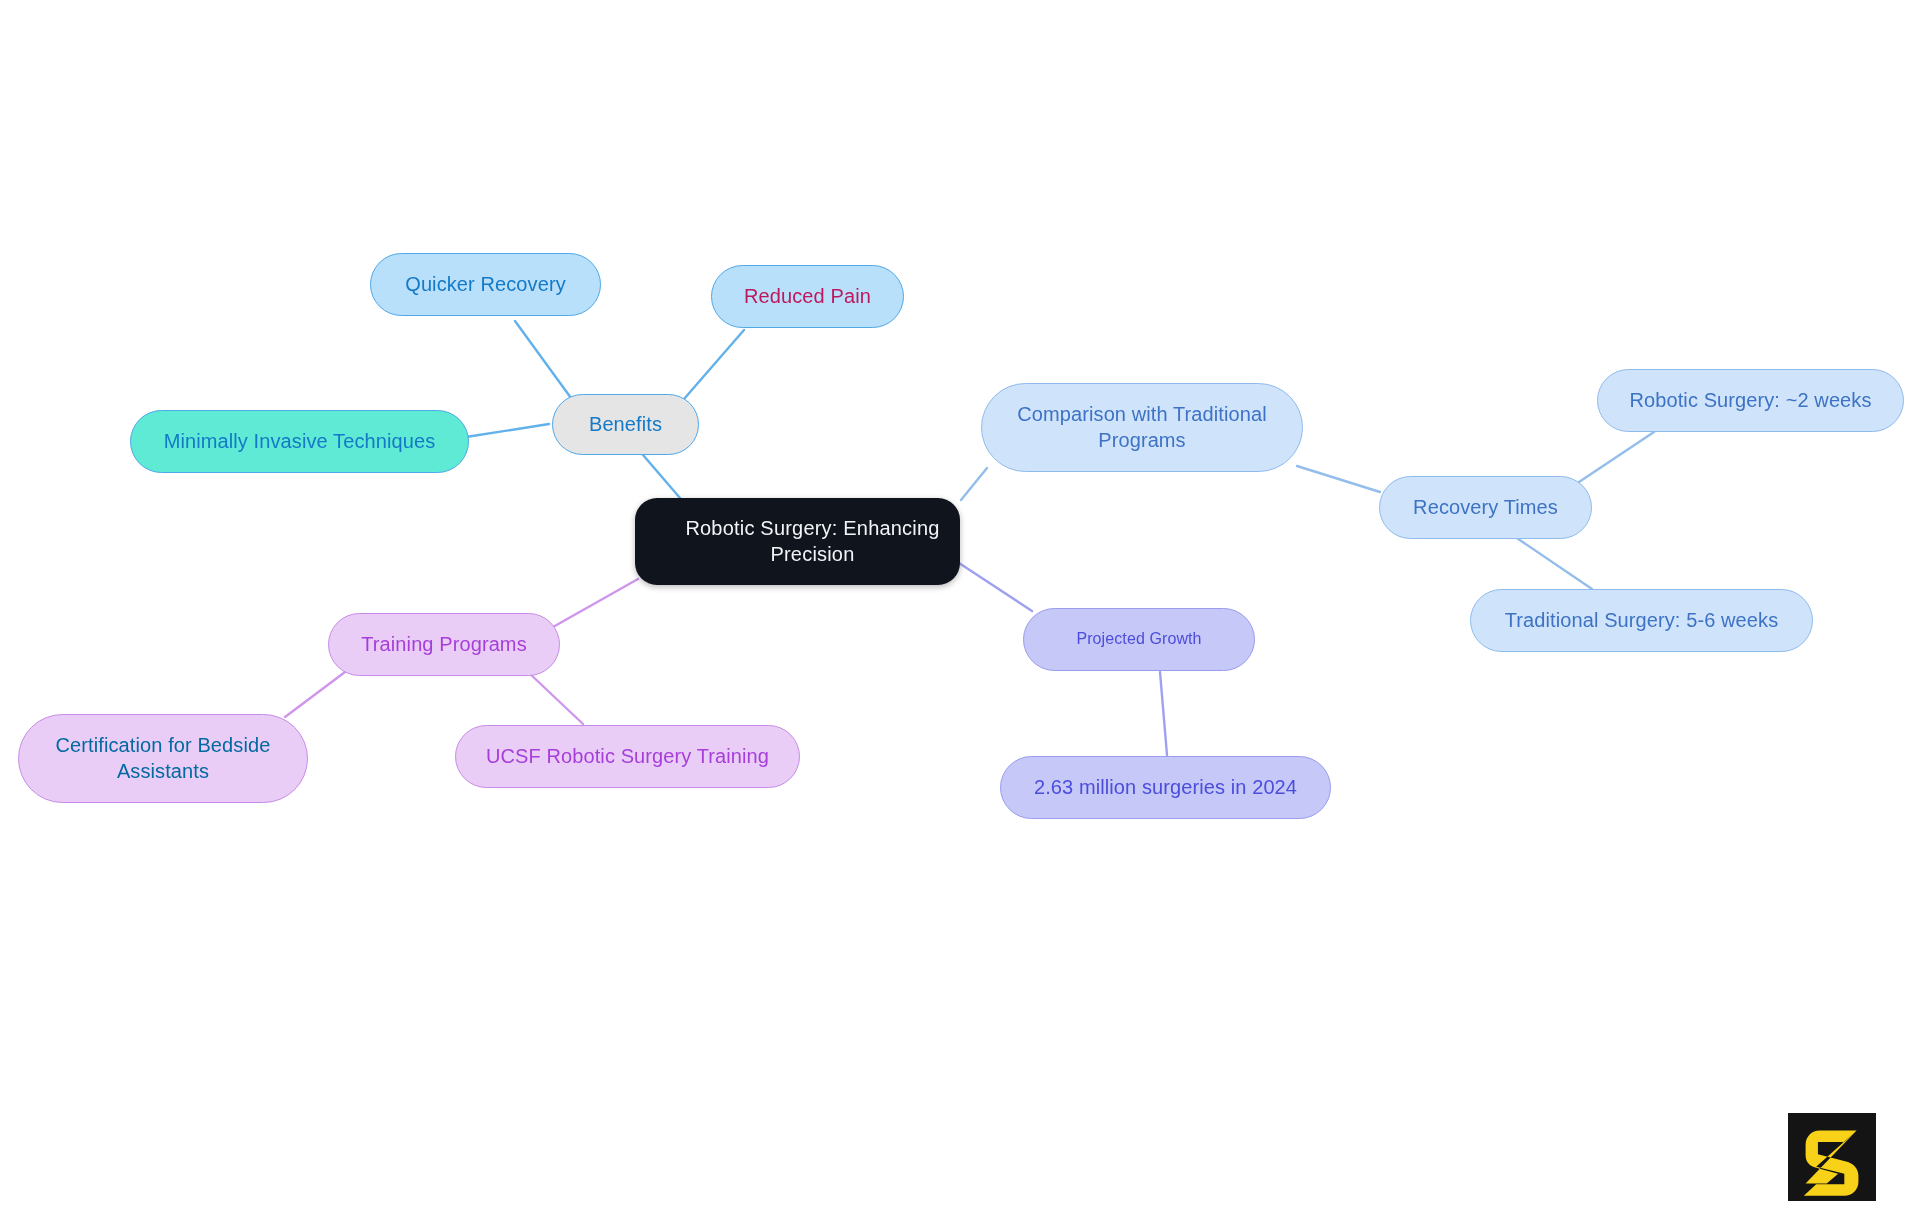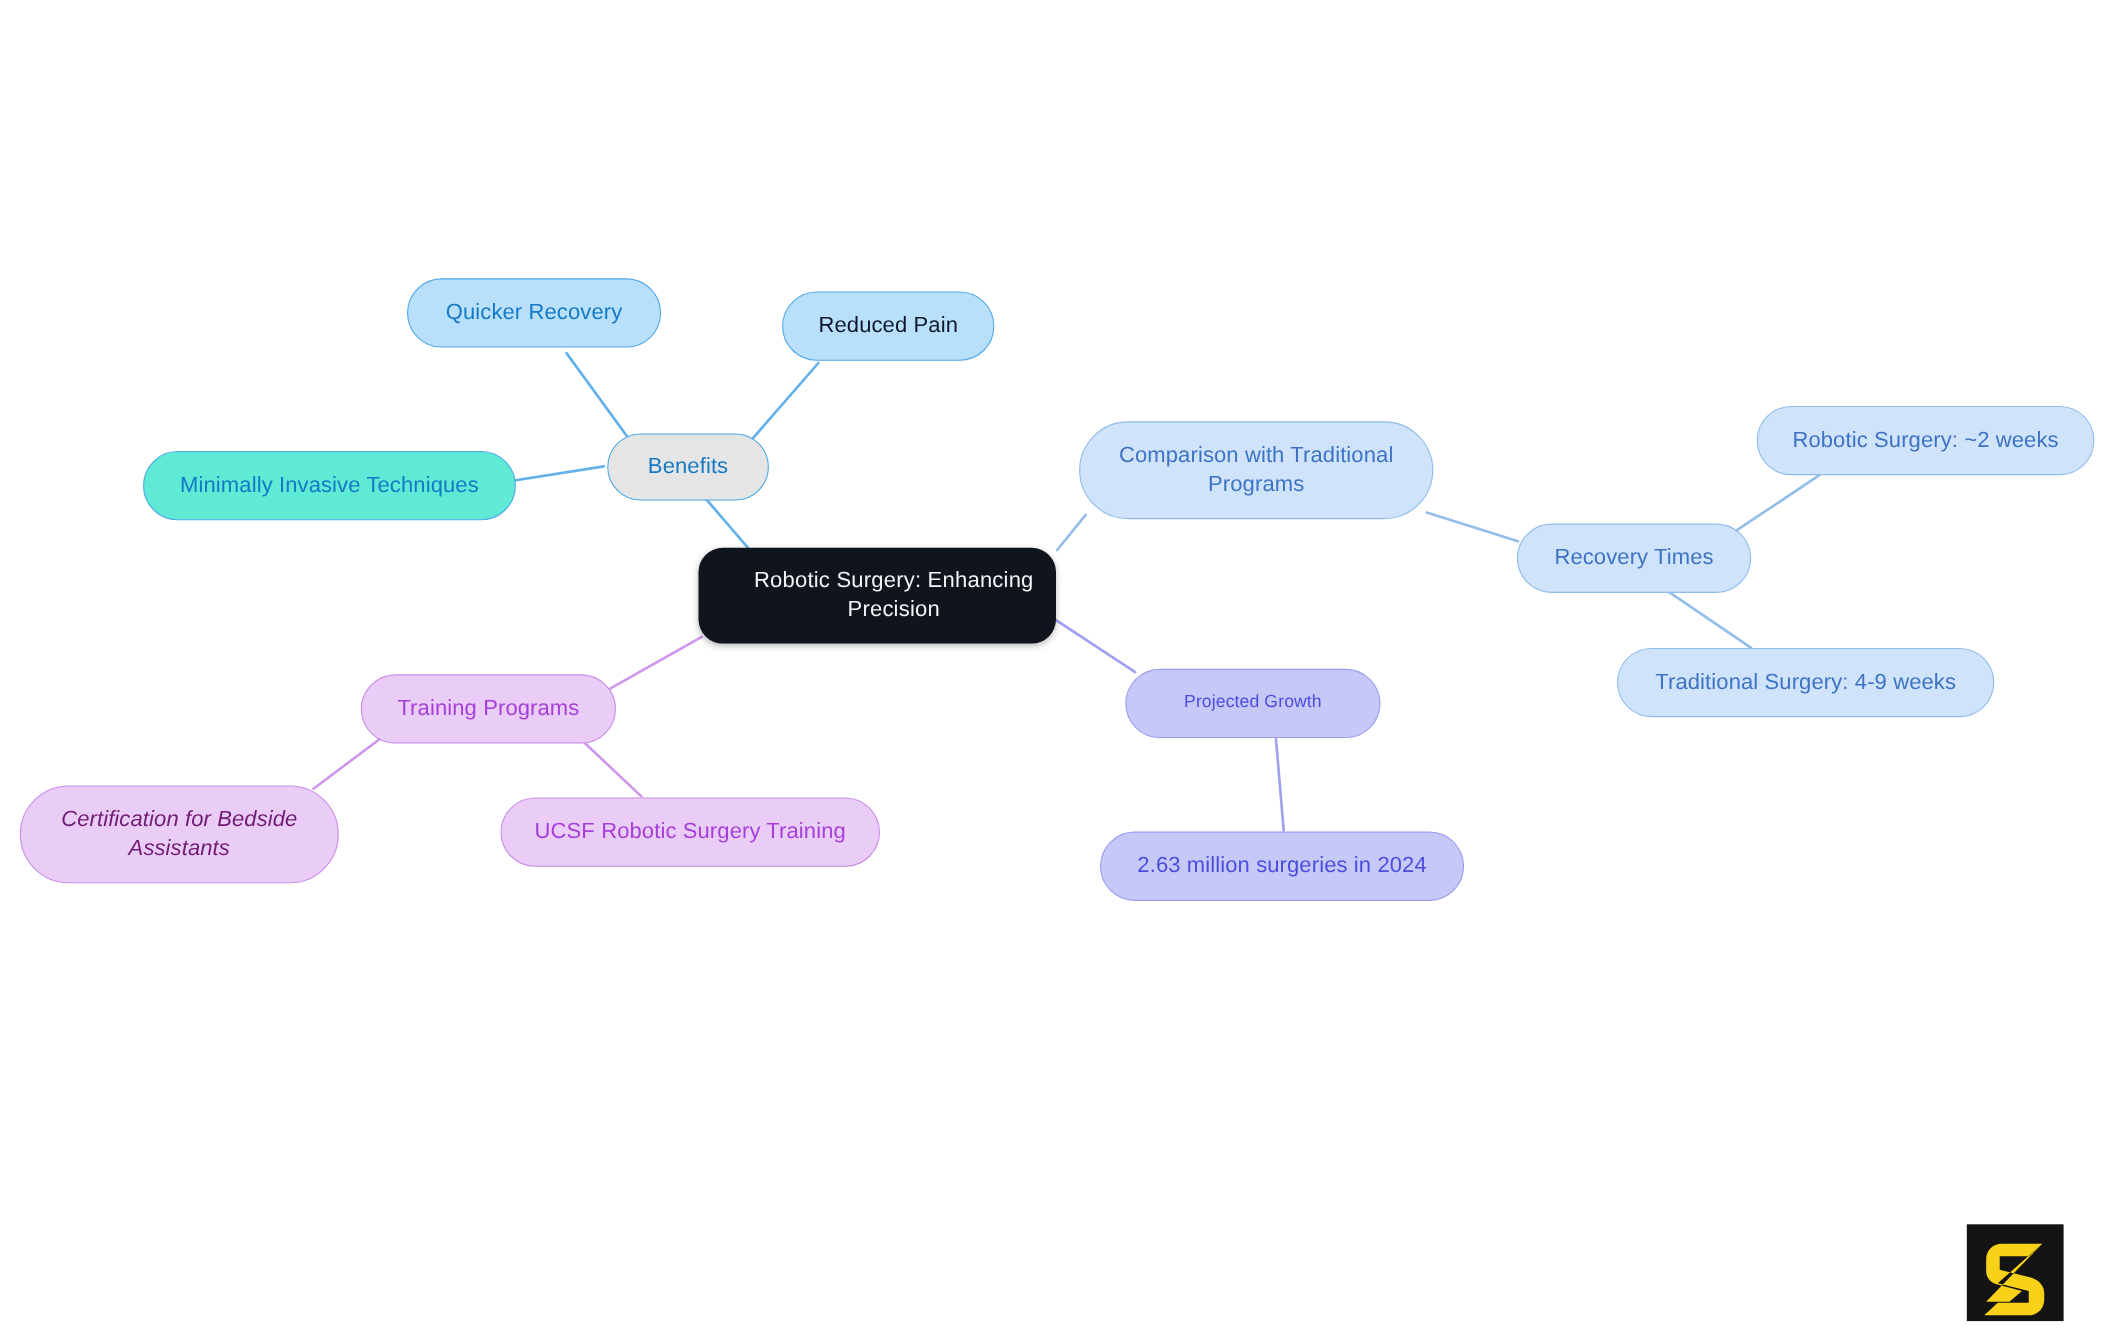--- a/index.html
+++ b/index.html
@@ -71,31 +71,31 @@
       <line x1="1160" y1="672" x2="1167" y2="755" stroke="#9fa1ef" stroke-width="2.4" stroke-linecap="round"></line>
       <line x1="638" y1="579" x2="553" y2="627" stroke="#cf96ec" stroke-width="2.4" stroke-linecap="round"></line>
       <line x1="345" y1="672" x2="285" y2="717" stroke="#cf96ec" stroke-width="2.4" stroke-linecap="round"></line>
       <line x1="528" y1="672" x2="583" y2="724" stroke="#cf96ec" stroke-width="2.4" stroke-linecap="round"></line>
     </svg>
   <div id="node-layer">
       <div class="node root" style="left: 635px; top: 498px; width: 325px; height: 87px; background: rgb(16, 20, 28); color: rgb(242, 244, 247); font-size: 20px;"><span>Robotic Surgery: Enhancing
 Precision</span></div>
       <div class="node" style="left: 552px; top: 394px; width: 147px; height: 61px; background: #e5e5e5; color: rgb(20, 121, 198); font-size: 20px; border-color: rgb(79, 168, 232);"><span>Benefits</span></div>
       <div class="node" style="left: 370px; top: 253px; width: 231px; height: 63px; background: rgb(185, 224, 251); color: rgb(20, 121, 198); font-size: 20px; border-color: rgb(79, 168, 232);"><span>Quicker Recovery</span></div>
-      <div class="node" style="left: 711px; top: 265px; width: 193px; height: 63px; background: rgb(185, 224, 251); color: #0f172a; font-size: 20px; border-color: rgb(79, 168, 232);"><span>Reduced Pain</span></div>
+      <div class="node" style="left: 711px; top: 265px; width: 193px; height: 63px; background: rgb(185, 224, 251); color: #be185d; font-size: 20px; border-color: rgb(79, 168, 232);"><span>Reduced Pain</span></div>
       <div class="node" style="left: 130px; top: 410px; width: 339px; height: 63px; background: #5eead4; color: rgb(20, 121, 198); font-size: 20px; border-color: rgb(79, 168, 232);"><span>Minimally Invasive Techniques</span></div>
       <div class="node" style="left: 981px; top: 383px; width: 322px; height: 89px; background: rgb(207, 228, 251); color: rgb(61, 114, 196); font-size: 20px; border-color: rgb(143, 187, 236);"><span>Comparison with Traditional
 Programs</span></div>
       <div class="node" style="left: 1379px; top: 476px; width: 213px; height: 63px; background: rgb(207, 228, 251); color: rgb(61, 114, 196); font-size: 20px; border-color: rgb(143, 187, 236);"><span>Recovery Times</span></div>
       <div class="node" style="left: 1597px; top: 369px; width: 307px; height: 63px; background: rgb(207, 228, 251); color: rgb(61, 114, 196); font-size: 20px; border-color: rgb(143, 187, 236);"><span>Robotic Surgery: ~2 weeks</span></div>
-      <div class="node" style="left: 1470px; top: 589px; width: 343px; height: 63px; background: rgb(207, 228, 251); color: rgb(61, 114, 196); font-size: 20px; border-color: rgb(143, 187, 236);"><span>Traditional Surgery: 4-9 weeks</span></div>
+      <div class="node" style="left: 1470px; top: 589px; width: 343px; height: 63px; background: rgb(207, 228, 251); color: rgb(61, 114, 196); font-size: 20px; border-color: rgb(143, 187, 236);"><span>Traditional Surgery: 5-6 weeks</span></div>
       <div class="node" style="left: 1023px; top: 608px; width: 232px; height: 63px; background: rgb(198, 200, 247); color: rgb(75, 77, 221); font-size: 16px; border-color: rgb(154, 156, 240);"><span>Projected Growth</span></div>
       <div class="node" style="left: 1000px; top: 756px; width: 331px; height: 63px; background: rgb(198, 200, 247); color: rgb(75, 77, 221); font-size: 20px; border-color: rgb(154, 156, 240);"><span>2.63 million surgeries in 2024</span></div>
       <div class="node" style="left: 328px; top: 613px; width: 232px; height: 63px; background: rgb(233, 205, 246); color: rgb(166, 63, 218); font-size: 20px; border-color: rgb(200, 140, 232);"><span>Training Programs</span></div>
-      <div class="node" style="left: 18px; top: 714px; width: 290px; height: 89px; background: rgb(233, 205, 246); color: #701a75; font-size: 20px; border-color: rgb(200, 140, 232); font-style: italic;"><span>Certification for Bedside
+      <div class="node" style="left: 18px; top: 714px; width: 290px; height: 89px; background: rgb(233, 205, 246); color: #0369a1; font-size: 20px; border-color: rgb(200, 140, 232);"><span>Certification for Bedside
 Assistants</span></div>
       <div class="node" style="left: 455px; top: 725px; width: 345px; height: 63px; background: rgb(233, 205, 246); color: rgb(166, 63, 218); font-size: 20px; border-color: rgb(200, 140, 232); justify-content: center;"><span>UCSF Robotic Surgery Training</span></div>
     </div>
 
   <div class="logo" style="left: 1788px; top: 1113px; width: 88px; height: 88px; background: rgb(20, 20, 20);">
     <svg id="logo-svg" viewBox="0 0 100 100" width="88" height="88">
         <path d="M78 20 L36 20 C27 20 20 27 20 36 L20 48 C20 55 24 60 31 62 L57 69 L44 80 L20 80 L20 80 Z M78 20 L64 33 L34 33 L34 47 L66 55 C74 57 80 63 80 71 L80 78 C80 87 73 94 64 94 L18 94 L32 81 L64 81 L64 69 L32 61 Z" fill="#f7d218" fill-rule="evenodd"></path>
         <text x="50" y="50" opacity="0">S</text>
       </svg>
   </div>

